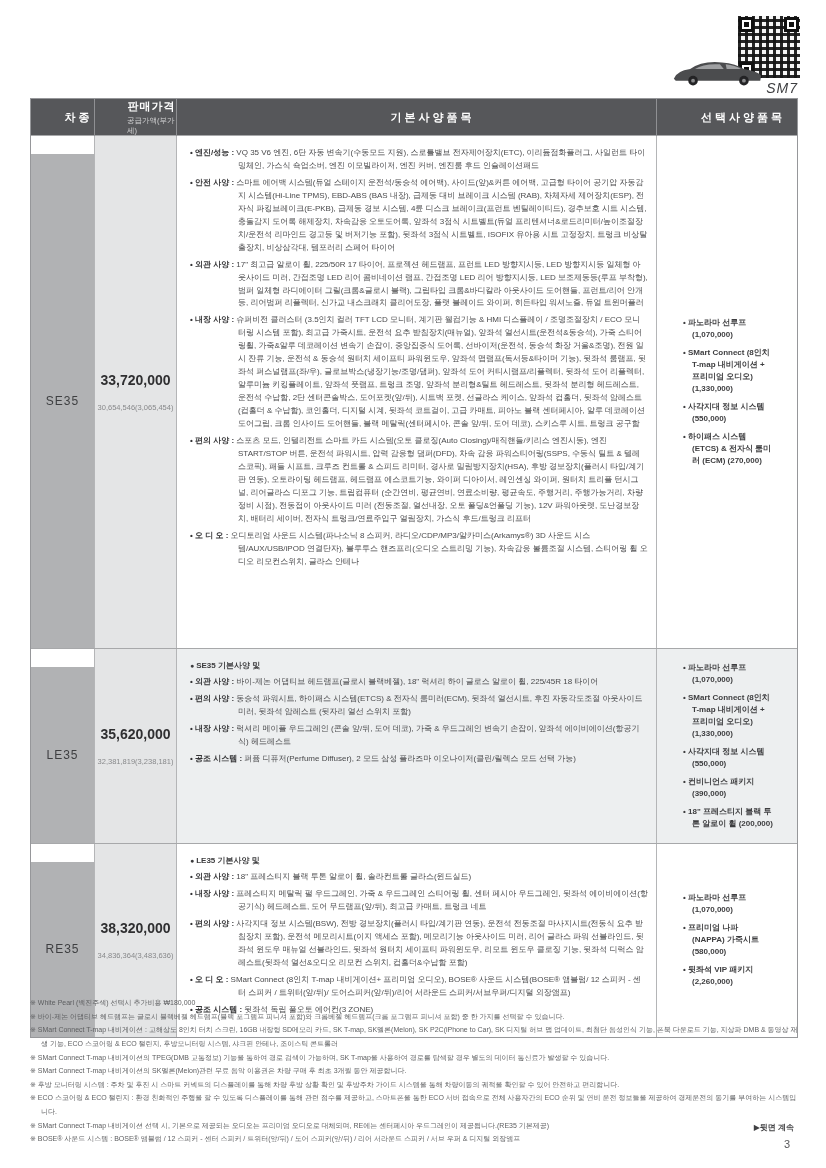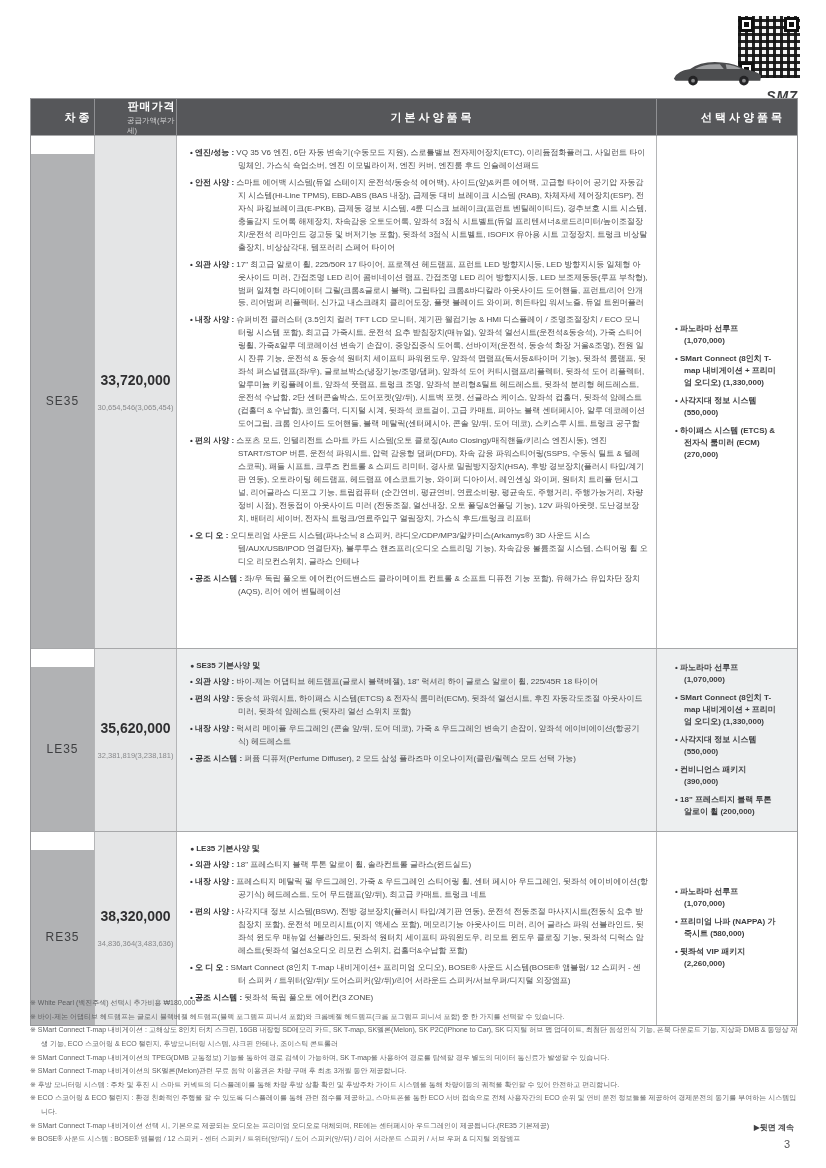--- a/index.html
+++ b/index.html
@@ -20,21 +20,21 @@
     background-color:#f6f6f6;
     background-image:
       repeating-linear-gradient(90deg, rgba(20,20,20,.92) 0 3px, transparent 3px 7px),
       repeating-linear-gradient(0deg, rgba(20,20,20,.92) 0 3px, #f6f6f6 3px 7px);
   }
   .qr .finder { position:absolute; width:15px; height:15px; border:3px solid #111; background:#fff; }
   .qr .finder::after { content:""; position:absolute; left:2px; top:2px; width:5px; height:5px; background:#111; }
   .qr .f-tl { left:1px; top:1px; } .qr .f-tr { right:1px; top:1px; } .qr .f-bl { left:1px; bottom:1px; }
   .car-svg { position:absolute; left:0; top:38px; width:96px; height:36px; }
   .sm7-logo {
-    position:absolute; right:2px; bottom:0; font-size:14px; font-weight:bold; font-style:italic;
+    position:absolute; right:2px; bottom:8px; font-size:14px; font-weight:normal; font-style:italic;
     color:#3d3e40; letter-spacing:1px;
   }
 
   
   .spec-table { position:absolute; left:30px; top:98px; width:768px; border:1px solid #96979a; }
   .thead {
     display:grid; grid-template-columns:63px 82px 480px 1fr;
     background:#56575a; color:#ffffff; height:36px;
   }
   .th { display:flex; flex-direction:column; align-items:center; justify-content:center; border-left:1px solid #8f9093;padding-left:32px; }
@@ -53,21 +53,21 @@
   .price-main { font-size:14px; font-weight:bold; color:#2f2f31; }
   .price-sub { font-size:7.5px; color:#88898b; margin-top:3px; }
 
   .base-cell { padding:11px 8px 16px 13px; }
   .spec-intro { font-size:8px; font-weight:bold; color:#3c3c3e; margin-bottom:5px; }
   .intro-bullet { font-size:7px; color:#3c3c3e; }
   .spec-item { font-size:8px; line-height:1.62; color:#4a4a4c; padding-left:48px; text-indent:-48px; margin-bottom:4px; }
   .spec-label { font-weight:bold; color:#333335; white-space:nowrap; }
 
   .opt-cell { padding:10px 8px 10px 10px; display:flex; flex-direction:column; justify-content:center; }
-  .opt-item { font-size:8px; line-height:1.5; font-weight:bold; color:#3d3d3f; padding-left:9px; text-indent:-9px; margin:3px 8px; }
+  .opt-item { font-size:8px; line-height:1.5; font-weight:bold; color:#3d3d3f; padding-left:9px; text-indent:-9px; margin:3px 16px; }
 
   
   .footnotes { position:absolute; left:30px; top:996px; width:768px; }
   .footnote { font-size:7px; line-height:1.95; color:#5d5e60; padding-left:11px; text-indent:-11px; }
 
   .continue-note { position:absolute; right:32px; top:1122px; font-size:8px; font-weight:bold; color:#414143; }
   .page-number { position:absolute; right:36px; top:1138px; font-size:11px; color:#58595b; }
 </style>
 </head>
 <body>
@@ -117,21 +117,20 @@
             <div class="price-main">33,720,000</div>
             <div class="price-sub">30,654,546(3,065,454)</div>
           </div>
           <div class="cell base-cell">
             <div class="spec-item"><span class="spec-label">• 엔진/성능 : </span><span class="spec-text">VQ 35 V6 엔진, 6단 자동 변속기(수동모드 지원), 스로틀밸브 전자제어장치(ETC), 이리듐점화플러그, 사일런트 타이밍체인, 가스식 쇽업소버, 엔진 이모빌라이저, 엔진 커버, 엔진룸 후드 인슐레이션패드</span></div>
             <div class="spec-item"><span class="spec-label">• 안전 사양 : </span><span class="spec-text">스마트 에어백 시스템(듀얼 스테이지 운전석/동승석 에어백), 사이드(앞)&amp;커튼 에어백, 고급형 타이어 공기압 자동감지 시스템(Hi-Line TPMS), EBD-ABS (BAS 내장), 급제동 대비 브레이크 시스템 (RAB), 차체자세 제어장치(ESP), 전자식 파킹브레이크(E-PKB), 급제동 경보 시스템, 4륜 디스크 브레이크(프런트 벤틸레이티드), 경추보호 시트 시스템, 충돌감지 도어록 해제장치, 차속감응 오토도어록, 앞좌석 3점식 시트벨트(듀얼 프리텐셔너&amp;로드리미터/높이조절장치/운전석 리마인드 경고등 및 버저기능 포함), 뒷좌석 3점식 시트벨트, ISOFIX 유아용 시트 고정장치, 트렁크 비상탈출장치, 비상삼각대, 템포러리 스페어 타이어</span></div>
             <div class="spec-item"><span class="spec-label">• 외관 사양 : </span><span class="spec-text">17" 최고급 알로이 휠, 225/50R 17 타이어, 프로젝션 헤드램프, 프런트 LED 방향지시등, LED 방향지시등 일체형 아웃사이드 미러, 간접조명 LED 리어 콤비네이션 램프, 간접조명 LED 리어 방향지시등, LED 보조제동등(루프 부착형), 범퍼 일체형 라디에이터 그릴(크롬&amp;글로시 블랙), 그립타입 크롬&amp;바디칼라 아웃사이드 도어핸들, 프런트/리어 안개등, 리어범퍼 리플렉터, 신가교 내스크래치 클리어도장, 플랫 블레이드 와이퍼, 히든타입 워셔노즐, 듀얼 트윈머플러</span></div>
             <div class="spec-item"><span class="spec-label">• 내장 사양 : </span><span class="spec-text">슈퍼비전 클러스터 (3.5인치 컬러 TFT LCD 모니터, 계기판 웰컴기능 &amp; HMI 디스플레이 / 조명조절장치 / ECO 모니터링 시스템 포함), 최고급 가죽시트, 운전석 요추 받침장치(매뉴얼), 앞좌석 열선시트(운전석&amp;동승석), 가죽 스티어링휠, 가죽&amp;알루 데코레이션 변속기 손잡이, 중앙집중식 도어록, 선바이저(운전석, 동승석 화장 거울&amp;조명), 전원 일시 잔류 기능, 운전석 &amp; 동승석 원터치 세이프티 파워윈도우, 앞좌석 맵램프(독서등&amp;타이머 기능), 뒷좌석 룸램프, 뒷좌석 퍼스널램프(좌/우), 글로브박스(냉장기능/조명/댐퍼), 앞좌석 도어 커티시램프/리플렉터, 뒷좌석 도어 리플렉터, 알루미늄 키킹플레이트, 앞좌석 풋램프, 트렁크 조명, 앞좌석 분리형&amp;틸트 헤드레스트, 뒷좌석 분리형 헤드레스트, 운전석 수납함, 2단 센터콘솔박스, 도어포켓(앞/뒤), 시트백 포켓, 선글라스 케이스, 앞좌석 컵홀더, 뒷좌석 암레스트 (컵홀더 &amp; 수납함), 코인홀더, 디지털 시계, 뒷좌석 코트걸이, 고급 카매트, 피아노 블랙 센터페시아, 알루 데코레이션 도어그립, 크롬 인사이드 도어핸들, 블랙 메탈릭(센터페시아, 콘솔 앞/뒤, 도어 데코), 스키스루 시트, 트렁크 공구함</span></div>
             <div class="spec-item"><span class="spec-label">• 편의 사양 : </span><span class="spec-text">스포츠 모드, 인텔리전트 스마트 카드 시스템(오토 클로징(Auto Closing)/매직핸들/키리스 엔진시동), 엔진 START/STOP 버튼, 운전석 파워시트, 압력 감응형 댐퍼(DFD), 차속 감응 파워스티어링(SSPS, 수동식 틸트 &amp; 텔레스코픽), 패들 시프트, 크루즈 컨트롤 &amp; 스피드 리미터, 경사로 밀림방지장치(HSA), 후방 경보장치(플러시 타입/계기판 연동), 오토라이팅 헤드램프, 헤드램프 에스코트기능, 와이퍼 디아이서, 레인센싱 와이퍼, 원터치 트리플 턴시그널, 리어글라스 디포그 기능, 트립컴퓨터 (순간연비, 평균연비, 연료소비량, 평균속도, 주행거리, 주행가능거리, 차량정비 시점), 전동접이 아웃사이드 미러 (전동조절, 열선내장, 오토 폴딩&amp;언폴딩 기능), 12V 파워아웃렛, 도난경보장치, 배터리 세이버, 전자식 트렁크/연료주입구 열림장치, 가스식 후드/트렁크 리프터</span></div>
             <div class="spec-item"><span class="spec-label">• 오 디 오 : </span><span class="spec-text">오디토리엄 사운드 시스템(파나소닉 8 스피커, 라디오/CDP/MP3/알카미스(Arkamys®) 3D 사운드 시스템/AUX/USB/iPOD 연결단자), 블루투스 핸즈프리(오디오 스트리밍 기능), 차속감응 볼륨조절 시스템, 스티어링 휠 오디오 리모컨스위치, 글라스 안테나</span></div>
-            <div class="spec-item"><span class="spec-label">• 공조 시스템 : </span><span class="spec-text">좌/우 독립 풀오토 에어컨(어드밴스드 클라이메이트 컨트롤 &amp; 소프트 디퓨전 기능 포함), 유해가스 유입차단 장치(AQS), 리어 에어 벤틸레이션</span></div>
           </div>
           <div class="cell opt-cell">
             <div class="opt-item">• 파노라마 선루프 (1,070,000)</div>
             <div class="opt-item">• SMart Connect (8인치 T-map 내비게이션 + 프리미엄 오디오) (1,330,000)</div>
             <div class="opt-item">• 사각지대 정보 시스템 (550,000)</div>
             <div class="opt-item">• 하이패스 시스템 (ETCS) &amp; 전자식 룸미러 (ECM) (270,000)</div>
           </div>
         </div>
         <div class="trow alt" style="min-height: 150px;">
           <div class="cell model-cell">

